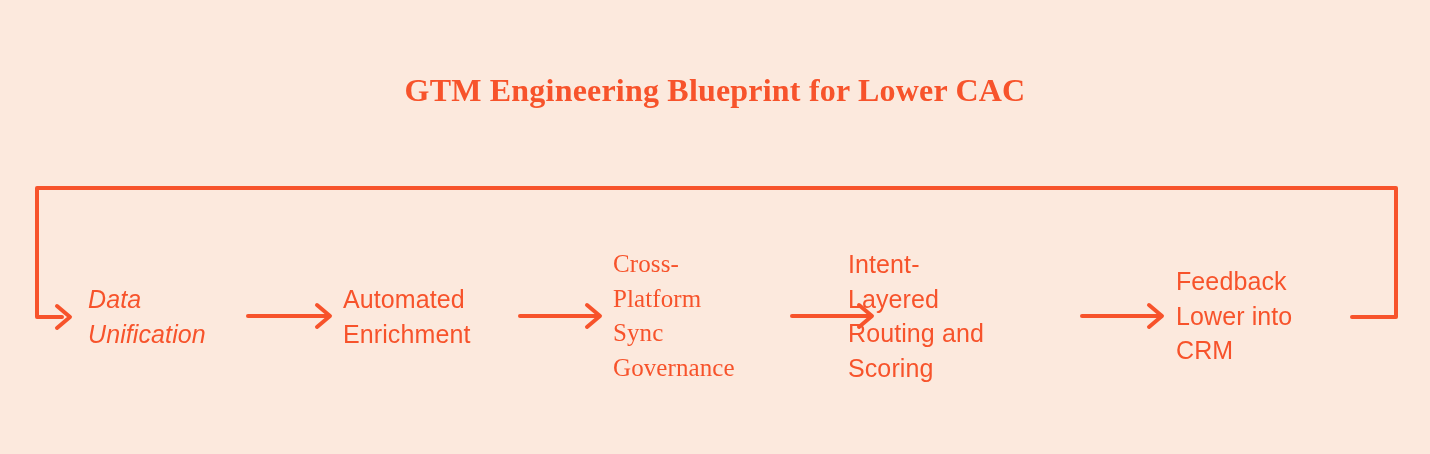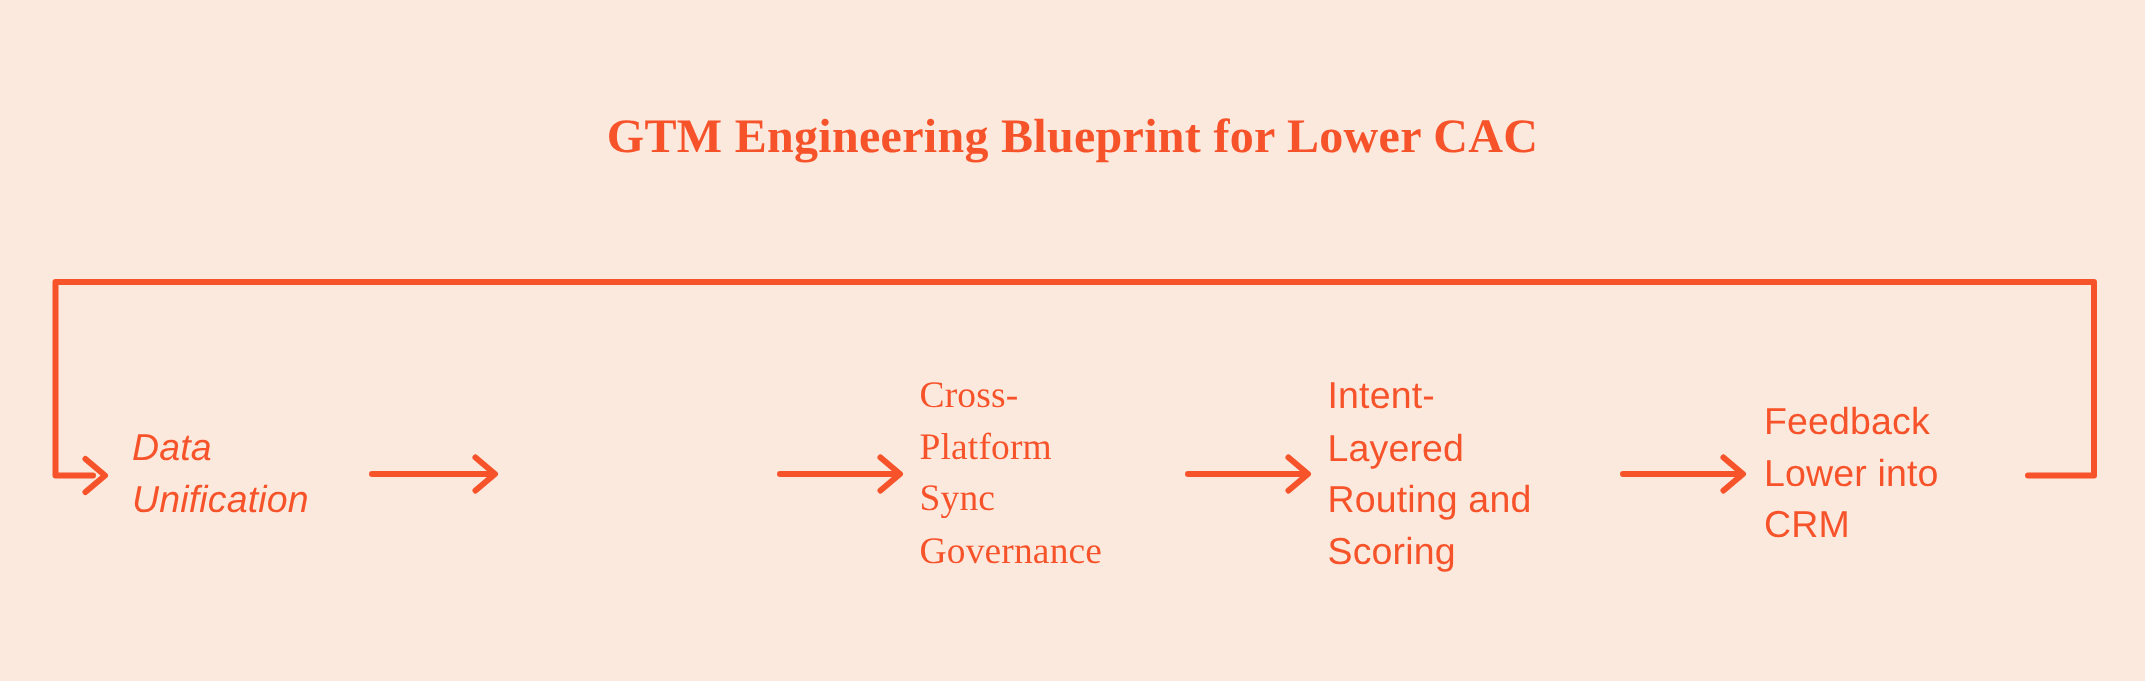--- a/index.html
+++ b/index.html
@@ -51,21 +51,21 @@
     transform: translateY(-50%);
     font-size: 25px;
     line-height: 34.5px;
     color: var(--accent);
     white-space: pre-line;
     letter-spacing: 0.1px;
   }
   .step-1 { left: 88px; font-style: italic; }
   .step-2 { left: 343px; }
   .step-3 { left: 613px; font-family: Liberation Serif, serif; }
-  .step-4 { left: 885px; }
+  .step-4 { left: 848px; }
   .step-5 { left: 1176px; }
 </style>
 </head>
 <body>
 
 <div class="canvas">
 
   <h1 class="diagram-title">GTM Engineering Blueprint for Lower CAC</h1>
 
   <svg class="loop-svg" viewBox="0 0 1430 454">
@@ -92,20 +92,22 @@
 
     <g>
       <line x1="1082" y1="316" x2="1160" y2="316"></line>
       <polyline points="1149,305 1162,316 1149,327"></polyline>
     </g>
   </svg>
 
   <div class="step step-1">Data
 Unification</div>
 
+  <div class="step step-2">Automated
+Enrichment</div>
 
   <div class="step step-3">Cross-
 Platform
 Sync
 Governance</div>
 
   <div class="step step-4">Intent-
 Layered
 Routing and
 Scoring</div>

